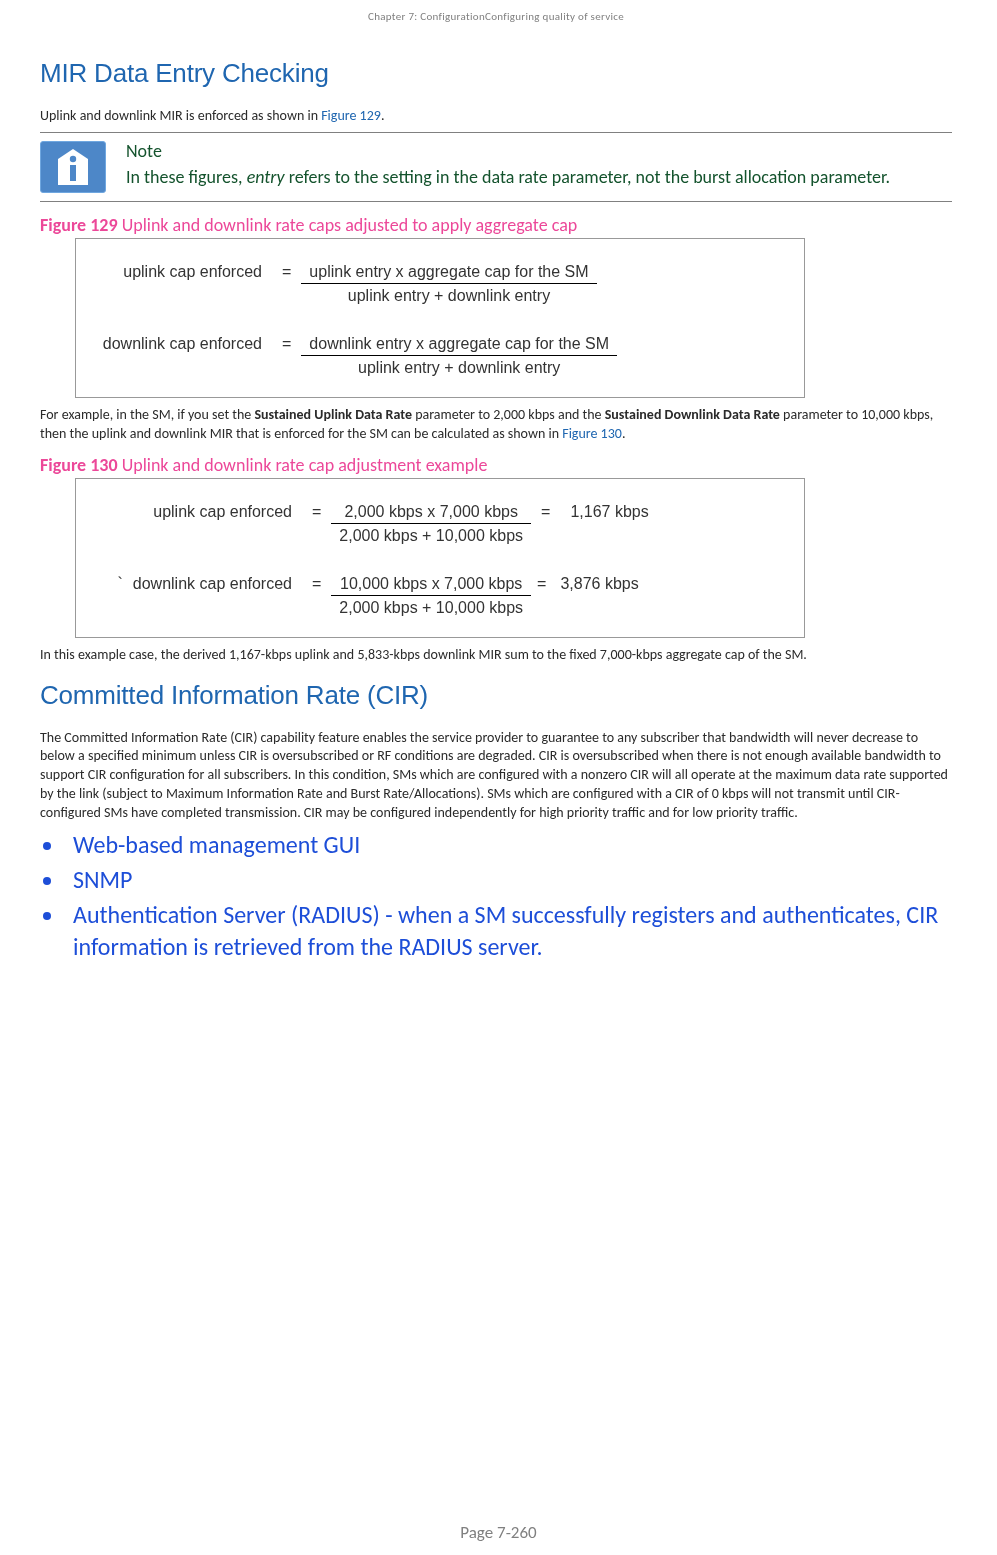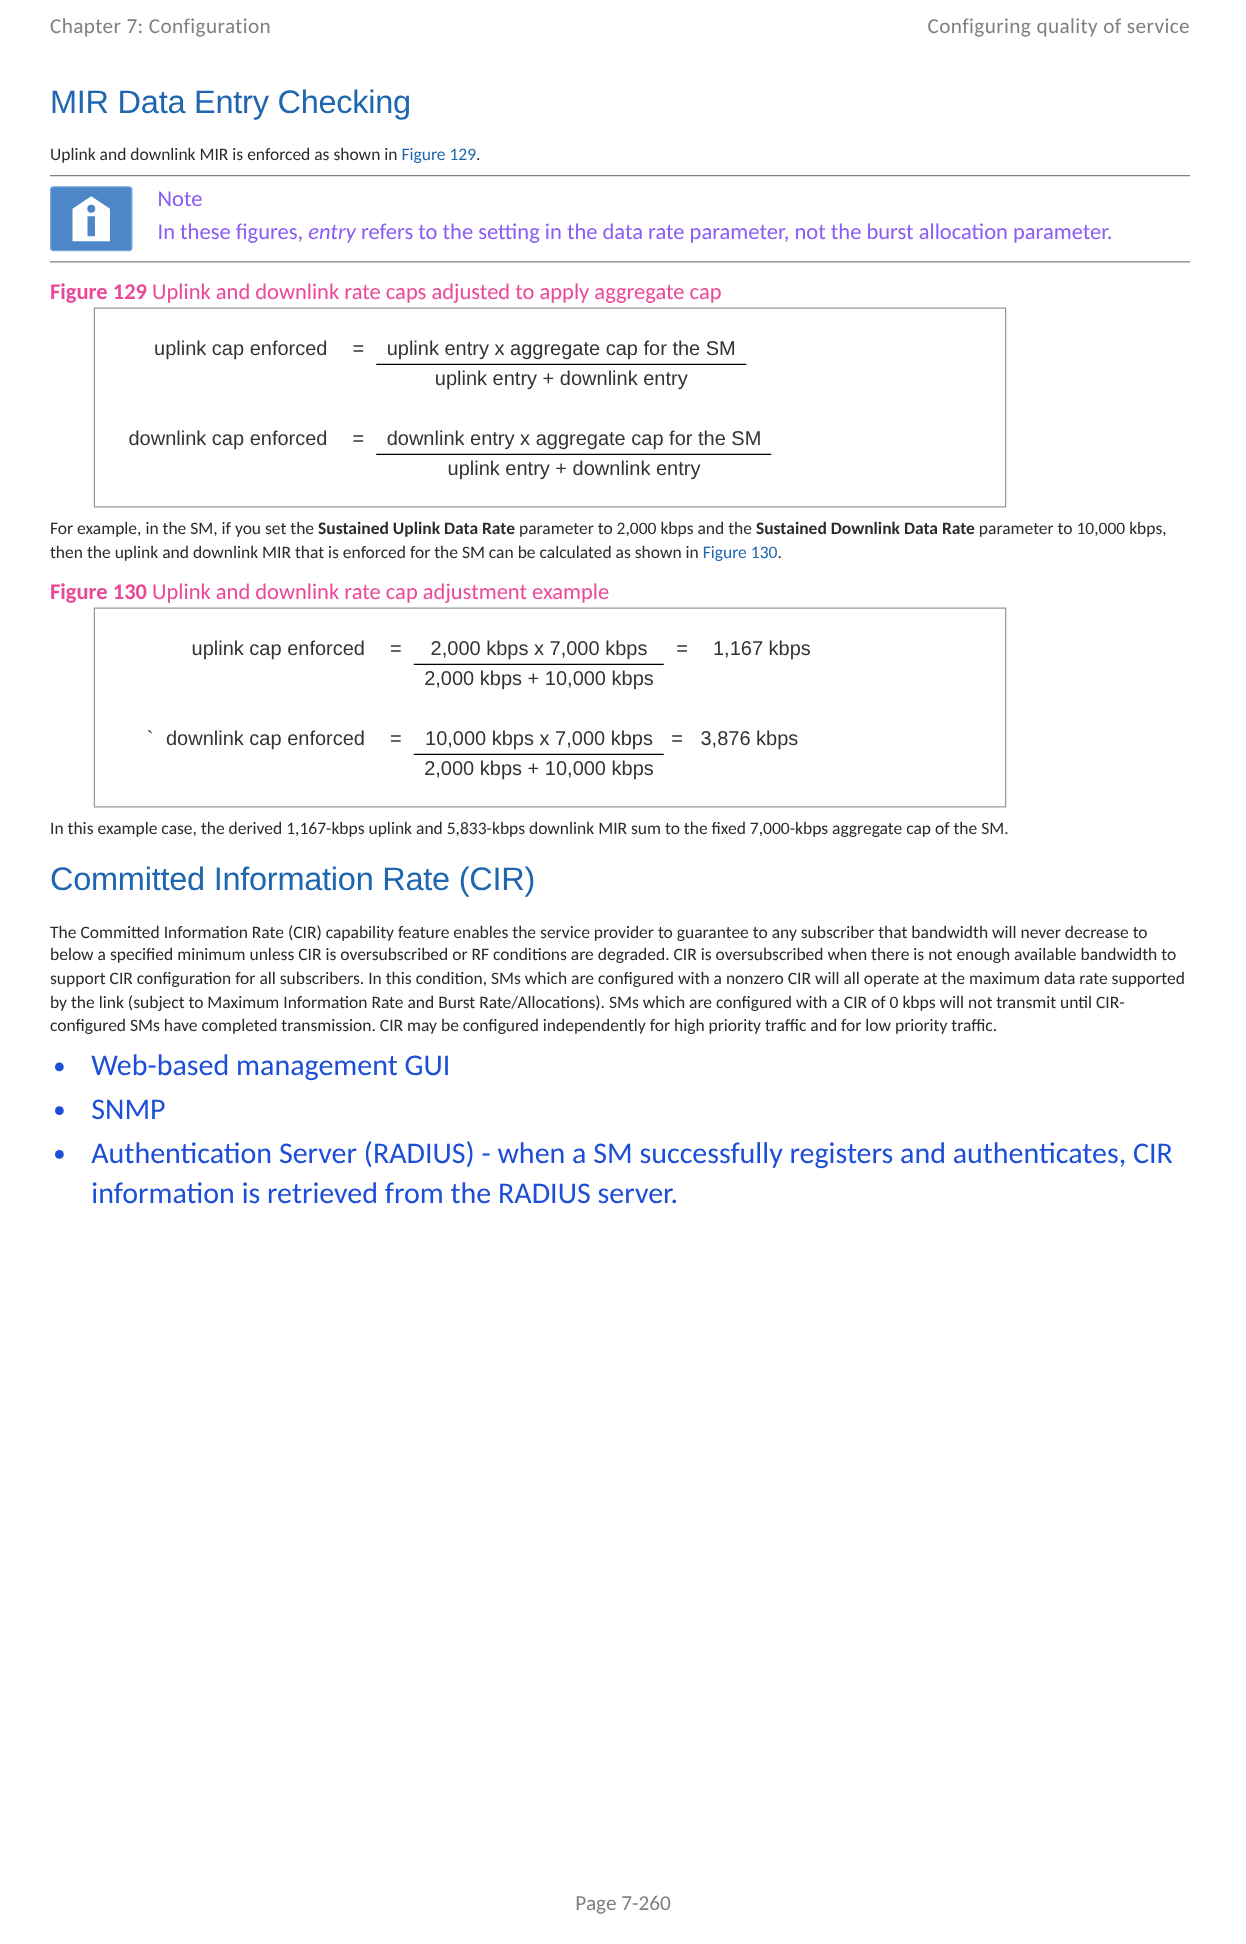--- a/index.html
+++ b/index.html
@@ -12,23 +12,23 @@
   .page {
     width: 997px;
     min-height: 1555px;
     margin: 0 auto;
     padding: 10px 45px 20px 40px;
     box-sizing: border-box;
     position: relative;
   }
   .header-row {
     display: flex;
-    justify-content: space-between;
+    justify-content: center;
     color: #808080;
-    font-size: 17px;
+    font-size: 11px;
     margin-bottom: 35px;
     letter-spacing: 0.3px;
   }
   h1 {
     font-family: "Arial Narrow", Arial, sans-serif;
     font-stretch: condensed;
     color: #1f66b0;
     font-size: 26px;
     font-weight: 400;
     margin: 15px 0 18px 0;
@@ -59,21 +59,21 @@
     border-radius: 3px;
     display: flex;
     align-items: center;
     justify-content: center;
     flex-shrink: 0;
     margin-top: 2px;
   }
   .note-icon svg { display:block; }
   .note-content {
     font-size: 18px;
-    color: #8b5cf6;
+    color: #14532d;
     line-height: 1.35;
   }
   .note-content strong {
     display: block;
     font-weight: 400;
     margin-bottom: 2px;
   }
   .fig-label {
     font-size: 18px;
     color: #ec4899;
@@ -135,21 +135,21 @@
     font-size: 24px;
     color: #1d4ed8;
   }
   ul.bullets li {
     margin: 4px 0;
     padding-left: 8px;
     line-height: 1.3;
   }
   .footer {
     position: absolute;
-    bottom: 22px;
+    bottom: 12px;
     left: 0;
     right: 0;
     text-align: center;
     color: #808080;
     font-size: 17px;
   }
   .backtick {
     position: relative;
     left: -10px;
     font-size: 16px;

